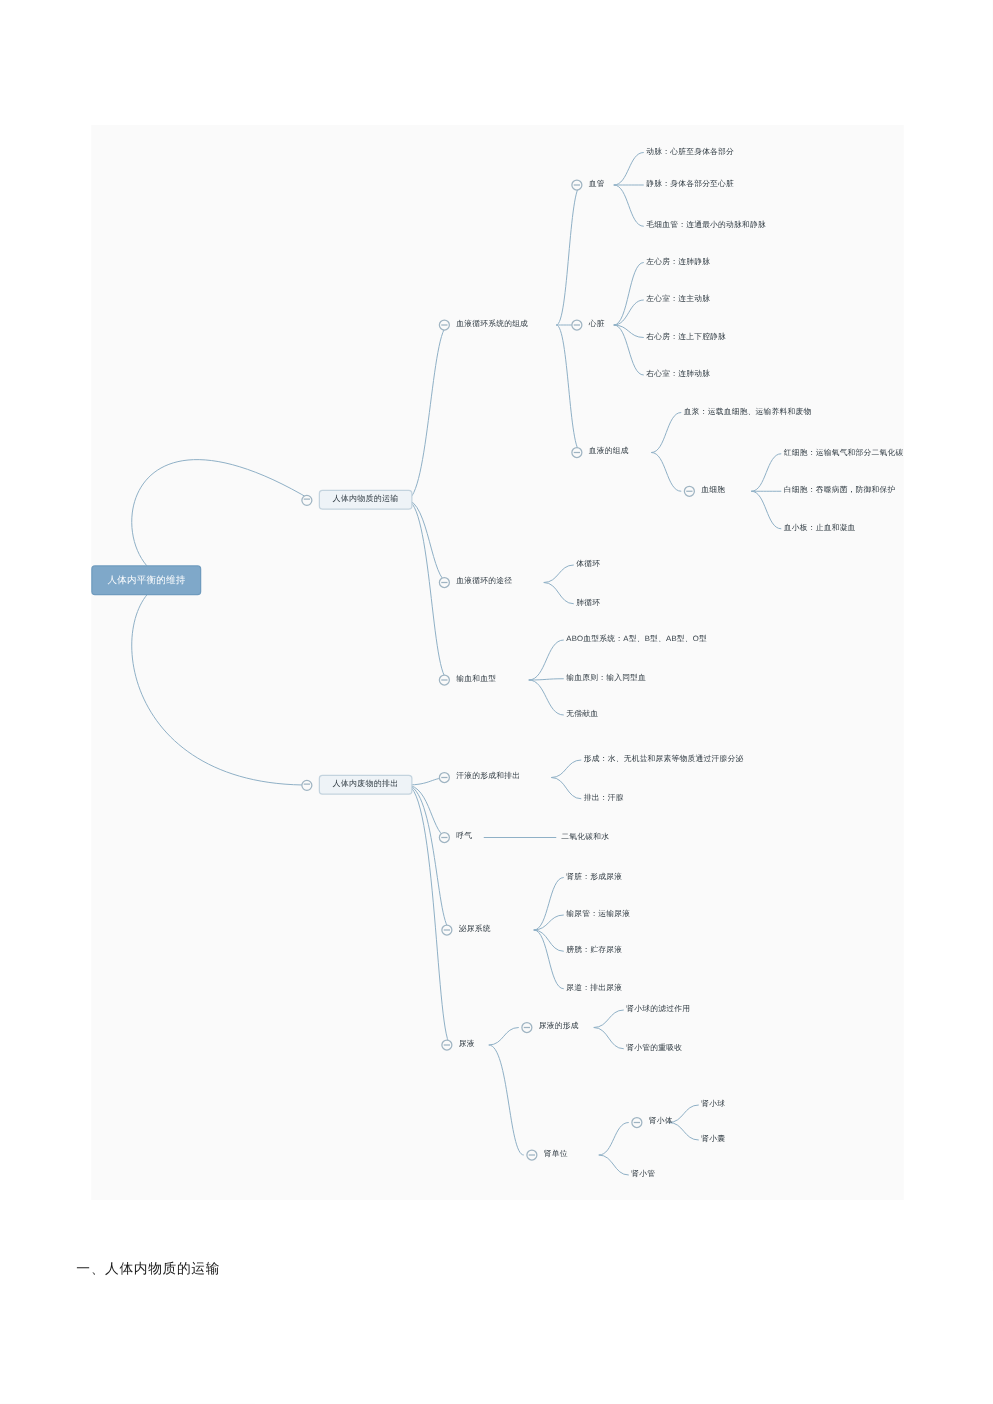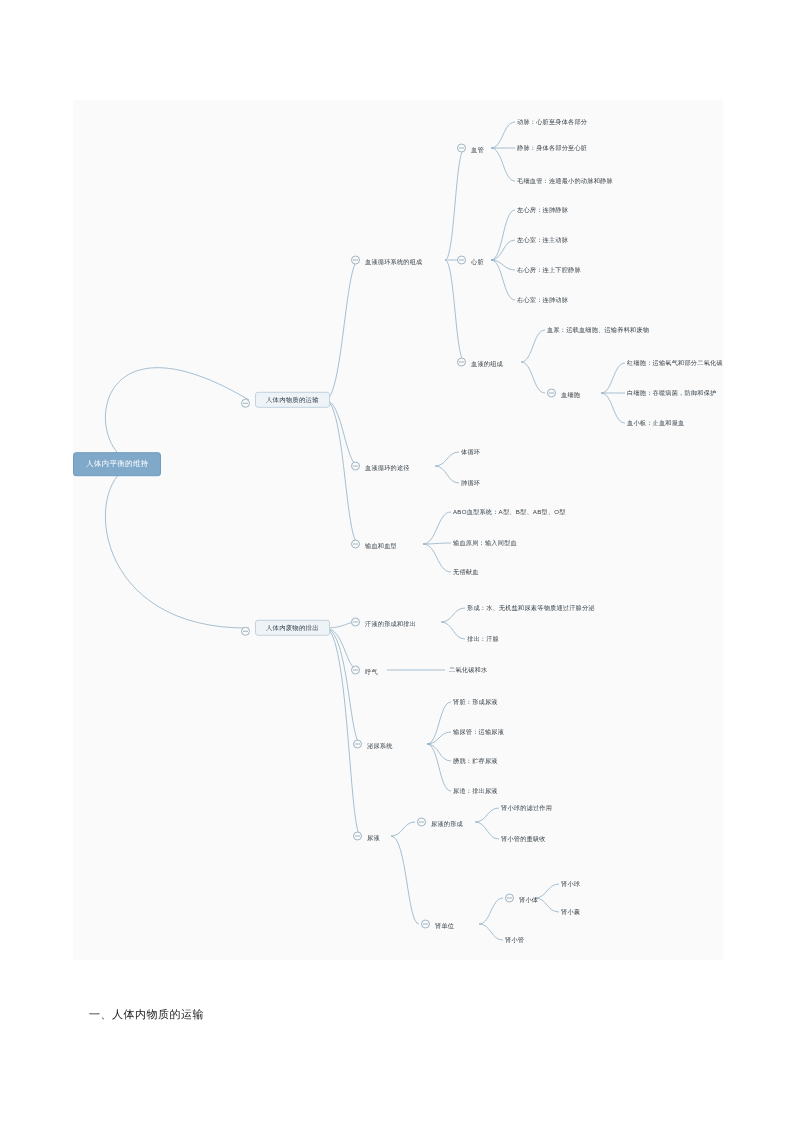--- a/index.html
+++ b/index.html
@@ -15,21 +15,21 @@
     left:73px;top:100px;
     width:650px;height:860px;
     background:#fafafa;
   }
   svg#edges{position:absolute;left:0;top:0;width:650px;height:860px;overflow:visible;}
   .node{
     position:absolute;
     transform:translateY(-50%);
     white-space:nowrap;
     display:flex;
-    align-items:flex-end;
+    align-items:center;
     line-height:1;
   }
   .node-label{
     font-size:6.2px;
     color:#2f3a42;
     letter-spacing:.2px;
     white-space:nowrap;
   }
   .root-node .node-label{
     font-size:7.6px;
@@ -66,21 +66,21 @@
   .toggle::before{
     content:"";
     position:absolute;
     left:1.2px;right:1.2px;top:2.7px;
     height:1px;
     background:#9fb4c2;
   }
   .leaf-text{padding-left:0;}
   #footer-heading{
     position:absolute;
-    left:89px;top:1007px;
+    left:61px;top:1007px;
     font-size:11px;
     color:#1a1a1a;
     letter-spacing:.5px;
   }
 </style>
 </head>
 <body>
 
 <div id="mindmap-canvas">
 

